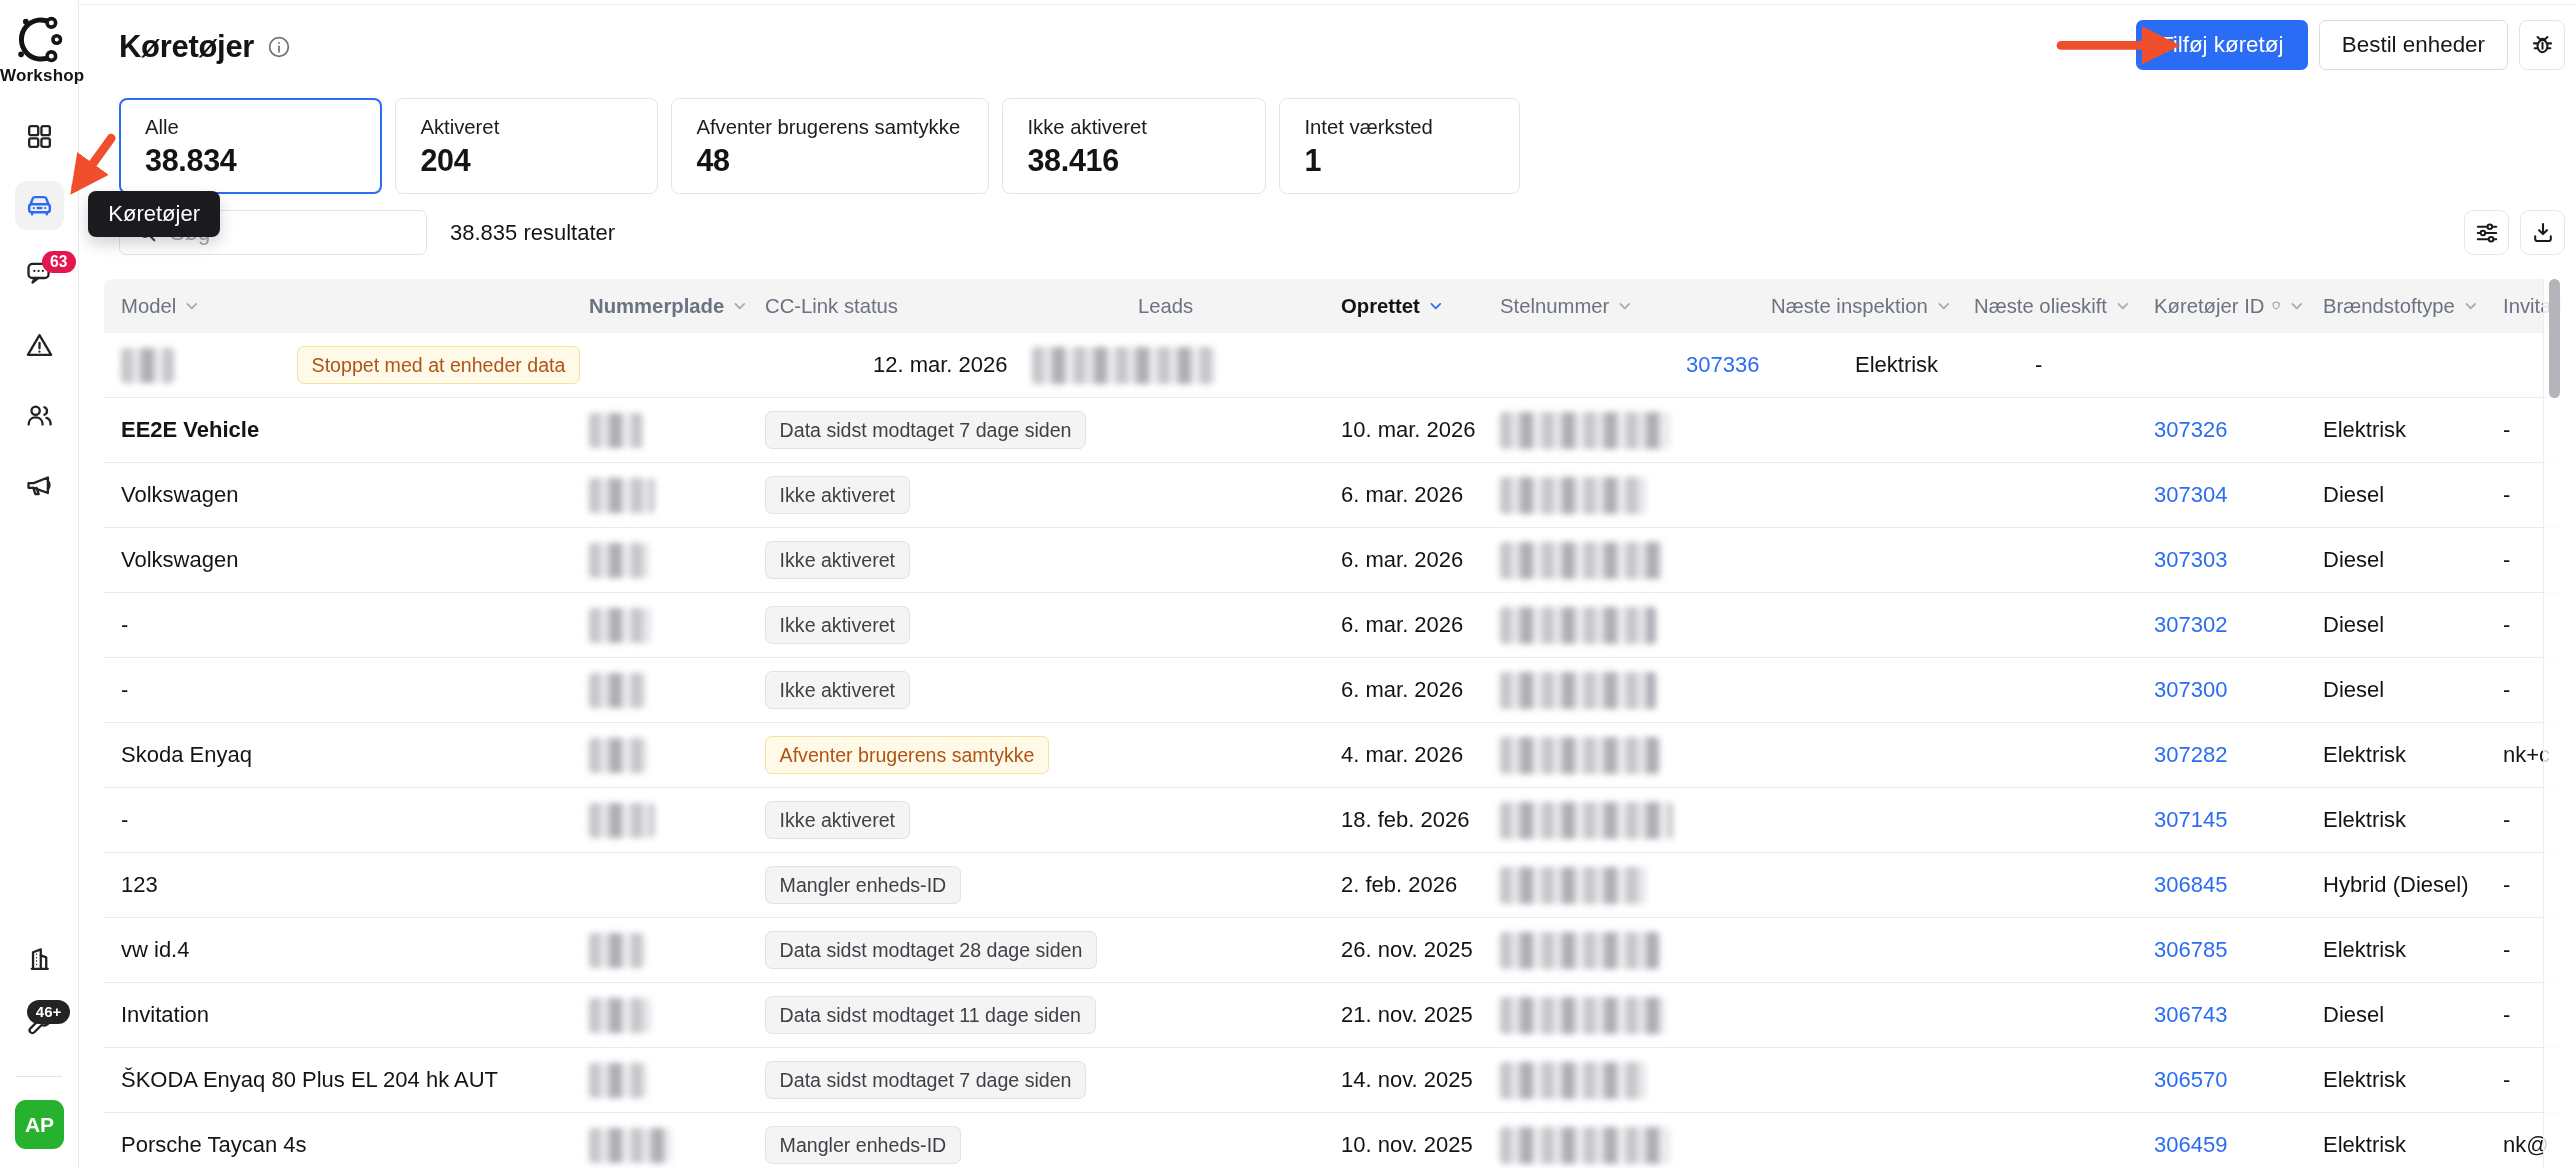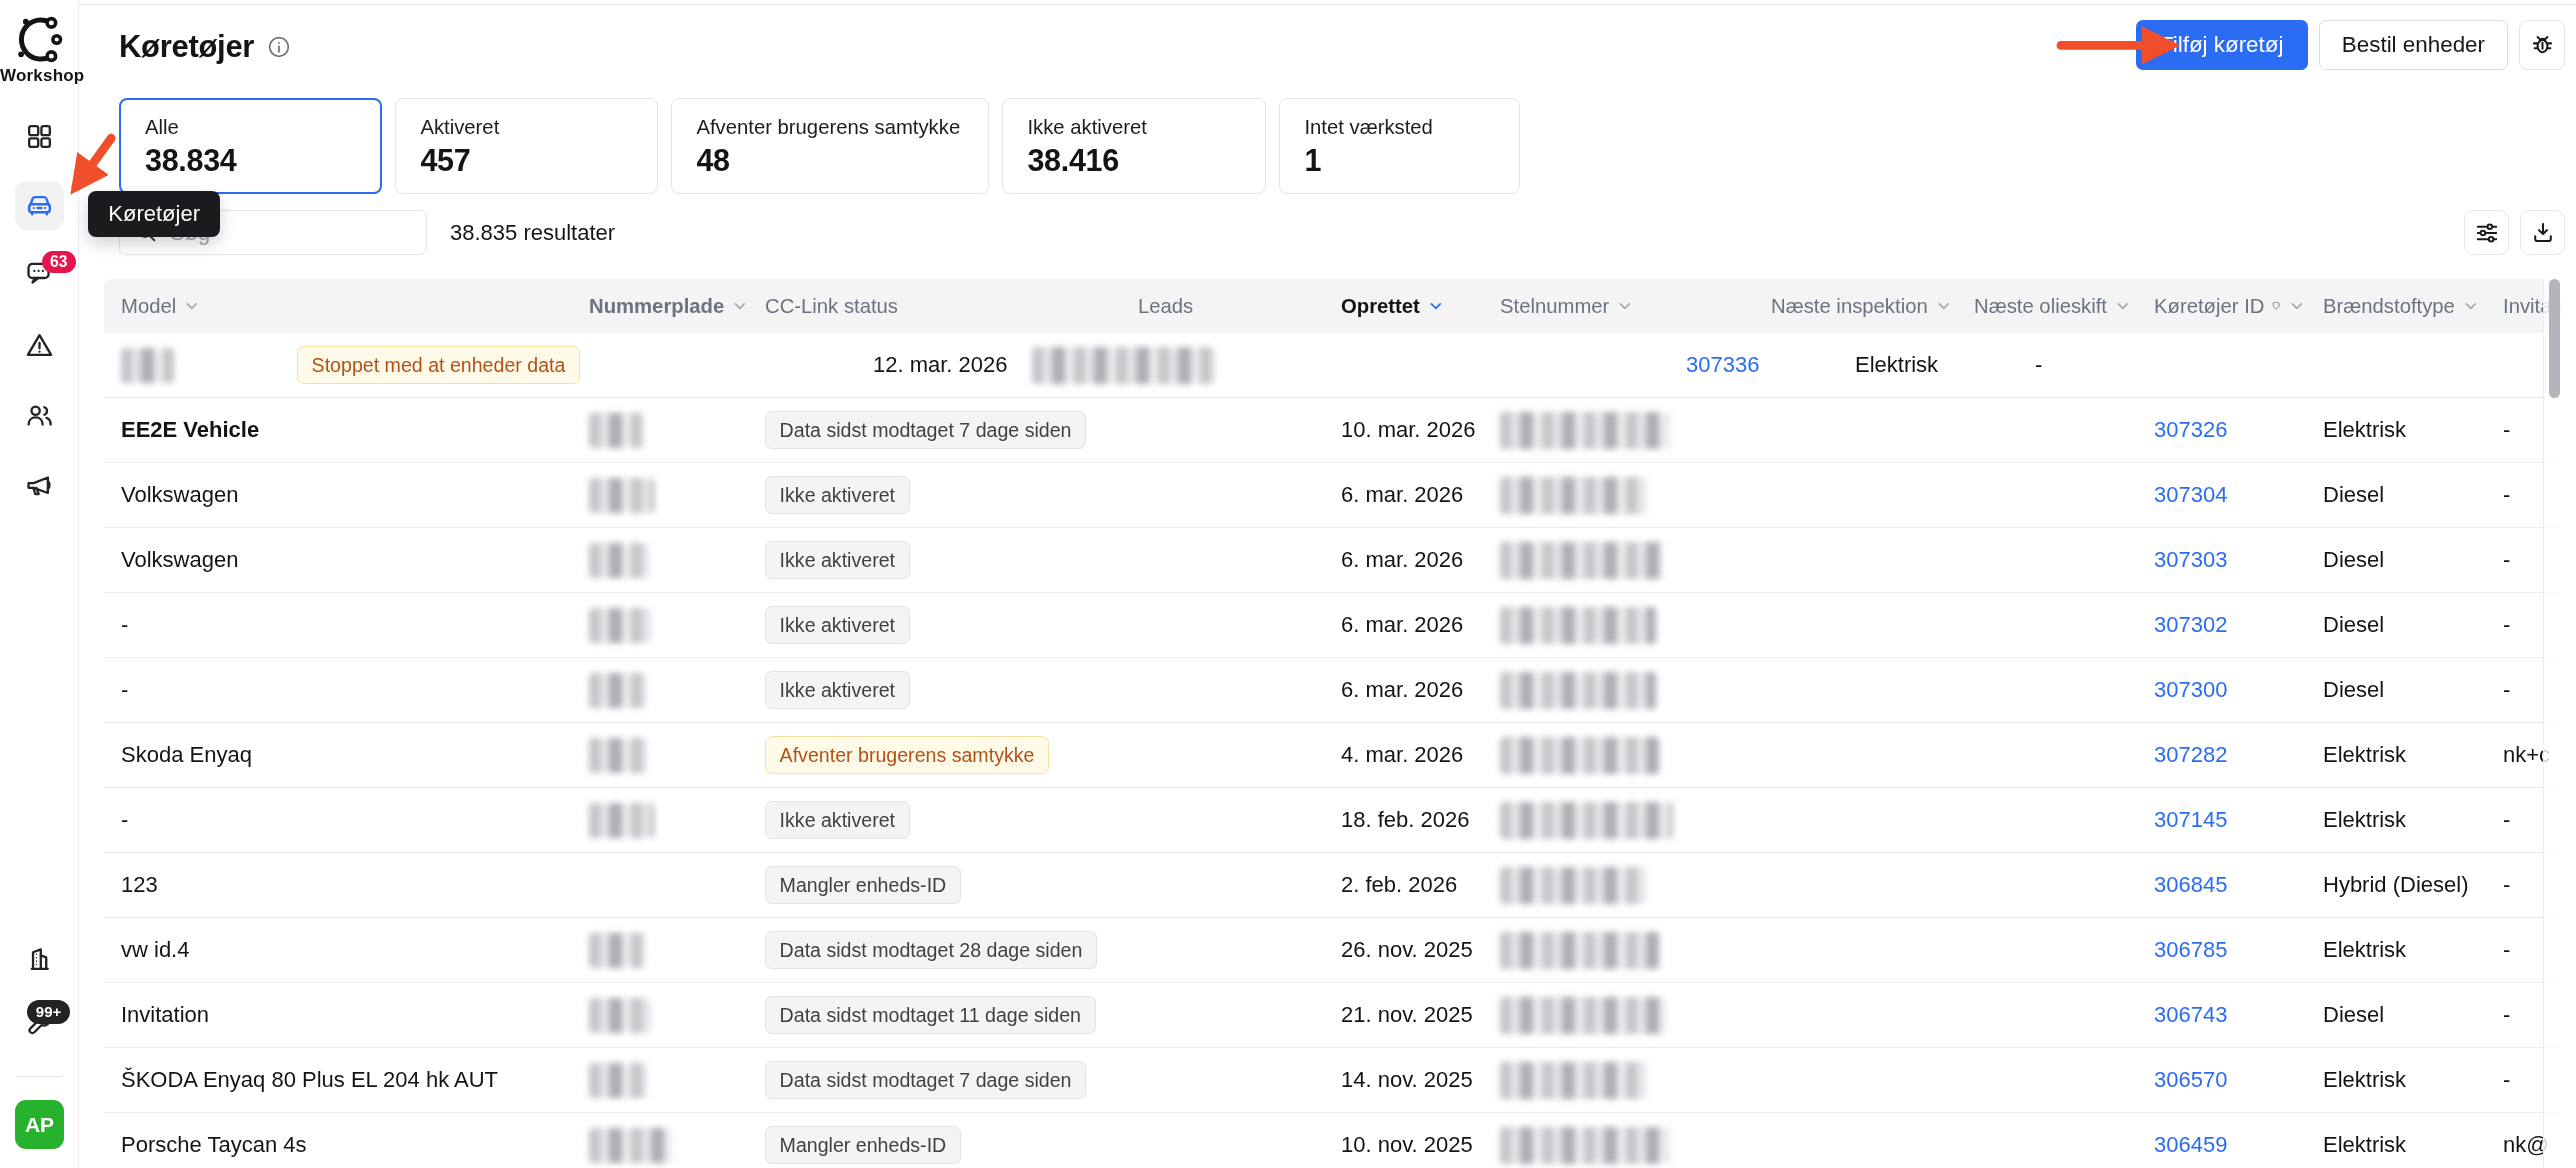--- a/index.html
+++ b/index.html
@@ -168,21 +168,21 @@
     <svg viewBox="0 0 24 24" fill="none" stroke="currentColor" stroke-width="1.8" stroke-linecap="round" stroke-linejoin="round">
       <path d="M20.2 6.8 a4.9 4.9 0 0 1 -6.6 5.6 L8 18 a2.1 2.1 0 1 1 -3-3 l5.6-5.6 A4.9 4.9 0 0 1 16.2 2.8 L13.4 5.6 l2.8 2.8 2.9-2.9 c.6 .5 1 .8 1.1 1.3 z"></path>
     </svg>
   </div>
 
   <div class="side-divider"></div>
   <div class="avatar">AP</div>
 </aside>
 
 <span class="badge-red">63</span>
-<span class="badge-dark">99+</span>
+<span class="badge-dark">46+</span>
 
 <div class="main-title">
   <h1>Køretøjer</h1>
   <span class="info-icon">
     <svg width="26" height="26" viewBox="0 0 24 24" fill="none" stroke="currentColor" stroke-width="1.6" stroke-linecap="round">
       <circle cx="12" cy="12" r="8.6"></circle>
       <circle cx="12" cy="8.2" r="0.9" fill="currentColor" stroke="none"></circle>
       <path d="M12 11.4 v5"></path>
     </svg>
   </span>
@@ -203,21 +203,21 @@
 </div>
 
 <div class="cards">
   <div class="card selected" style="width: 263px;">
     <div class="card-label">Alle</div>
     <div class="card-value">38.834</div>
   </div>
 
   <div class="card" style="width: 263px;">
     <div class="card-label">Aktiveret</div>
-    <div class="card-value">457</div>
+    <div class="card-value">204</div>
   </div>
 
   <div class="card" style="width: 318px;">
     <div class="card-label">Afventer brugerens samtykke</div>
     <div class="card-value">48</div>
   </div>
 
   <div class="card" style="width: 264px;">
     <div class="card-label">Ikke aktiveret</div>
     <div class="card-value">38.416</div>

